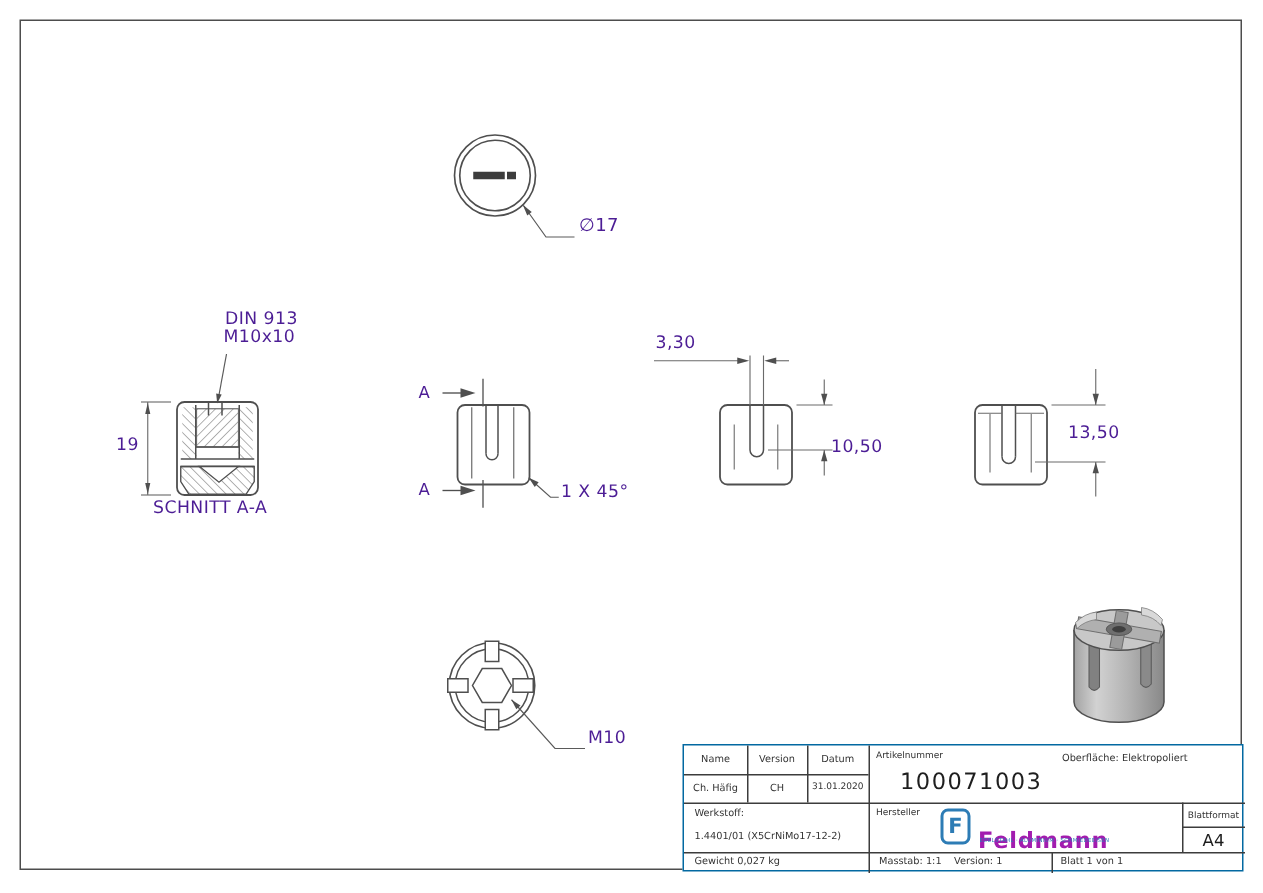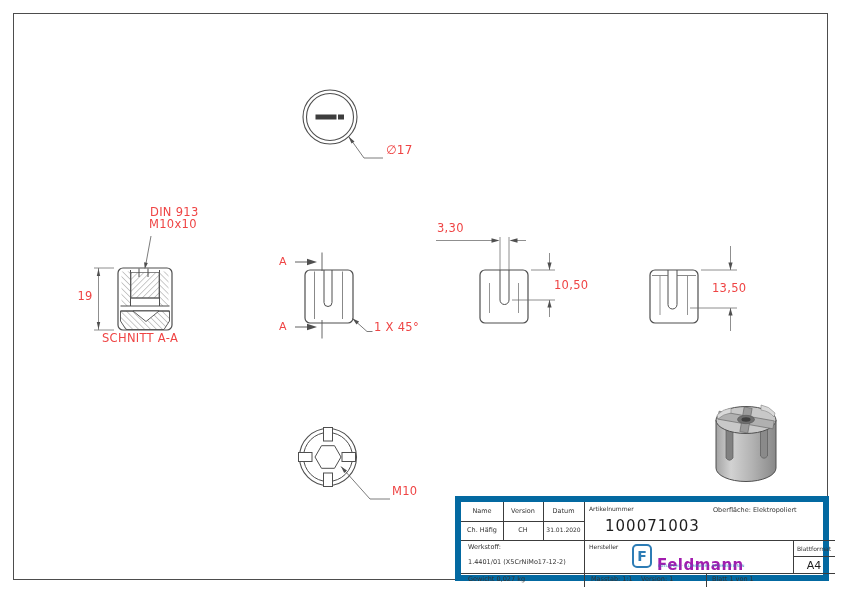--- a/index.html
+++ b/index.html
@@ -1,26 +1,26 @@
 <!DOCTYPE html>
 <html><head>
 <meta charset="utf-8">
 <style>
   html,body{margin:0;padding:0;background:#fff;}
   body{width:842px;height:595px;position:relative;overflow:hidden;
        font-family:"DejaVu Sans",sans-serif;}
   .frame{position:absolute;left:13px;top:13px;width:815px;height:567px;
          border:1.2px solid #4d4d4d;box-sizing:border-box;}
   svg.canvas{position:absolute;left:0;top:0;}
-  .lbl{position:absolute;font-size:11.5px;color:#ef4444;letter-spacing:.3px;
+  .lbl{position:absolute;font-size:11.5px;color:#4c1d95;letter-spacing:.3px;
        white-space:nowrap;line-height:1;}
   .lbl.small{font-size:11px;}
   
   #titleblock{position:absolute;left:455px;top:496px;width:374px;height:85px;
-              border:6px solid #0369a1;box-sizing:border-box;background:#fff;
+              border:1px solid #0369a1;box-sizing:border-box;background:#fff;
               font-size:6.5px;color:#333;}
   #titleblock .vl{position:absolute;width:1px;background:#3c3c3c;}
   #titleblock .hl{position:absolute;height:1px;background:#3c3c3c;}
   #titleblock .cell{position:absolute;white-space:nowrap;line-height:1;}
   .ctr{text-align:center;}
   .artnum{font-size:15px;color:#1e1e1e;letter-spacing:1px;margin-left:16px;}
   .a4{font-size:11px;color:#1e1e1e;}
   .logo-square{position:absolute;box-sizing:border-box;border-radius:5px;
                display:flex;align-items:center;justify-content:center;
                font-weight:bold;}
@@ -165,21 +165,21 @@
 
 <span class="lbl" style="left:386px;top:144px;font-size:12px">∅17</span>
 <span class="lbl" style="left:150px;top:207px">DIN 913</span>
 <span class="lbl" style="left:149px;top:219px">M10x10</span>
 <span class="lbl" style="left:76px;top:291px;width:18px;text-align:center">19</span>
 <span class="lbl" style="left:102px;top:333px">SCHNITT A-A</span>
 <span class="lbl small" style="left:279px;top:256px">A</span>
 <span class="lbl small" style="left:279px;top:321px">A</span>
 <span class="lbl" style="left:374px;top:322px">1 X 45°</span>
 <span class="lbl" style="left:437px;top:223px">3,30</span>
-<span class="lbl" style="left:554px;top:280px">10,50</span>
+<span class="lbl" style="left:554px;top:292px">10,50</span>
 <span class="lbl" style="left:712px;top:283px;background:#fff">13,50</span>
 <span class="lbl" style="left:392px;top:486px">M10</span>
 
 <div id="titleblock">
 
   <div class="vl" style="left:42px;top:0;height:38px"></div>
   <div class="vl" style="left:82px;top:0;height:38px"></div>
   <div class="vl" style="left:123px;top:0;height:85px"></div>
   <div class="vl" style="left:245px;top:71px;height:14px"></div>
   <div class="vl" style="left:332px;top:38px;height:33px"></div>

